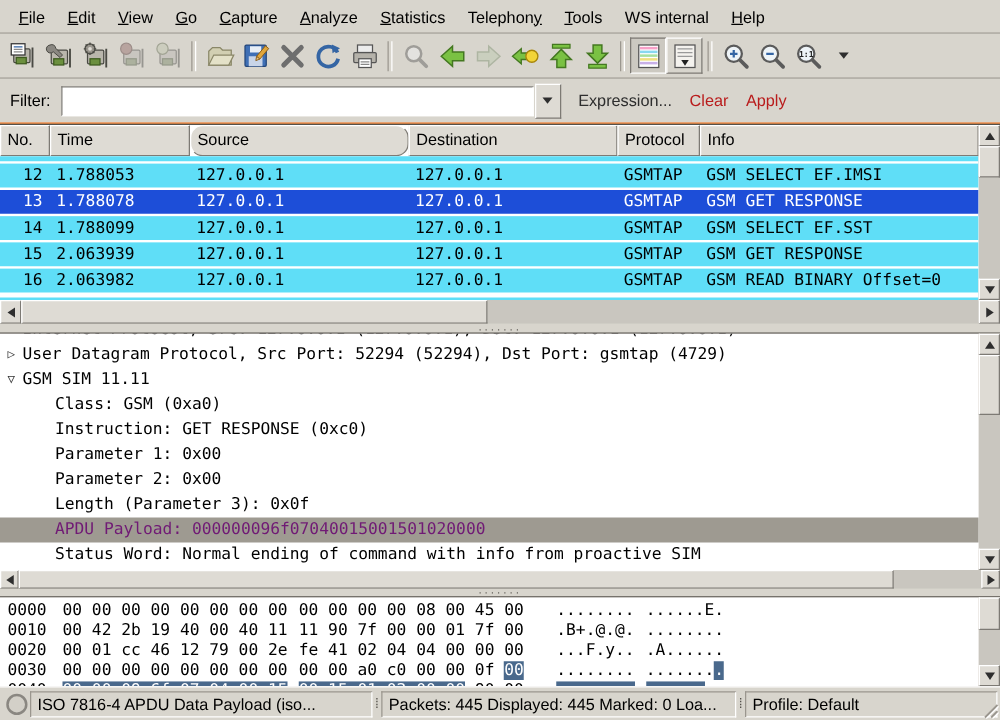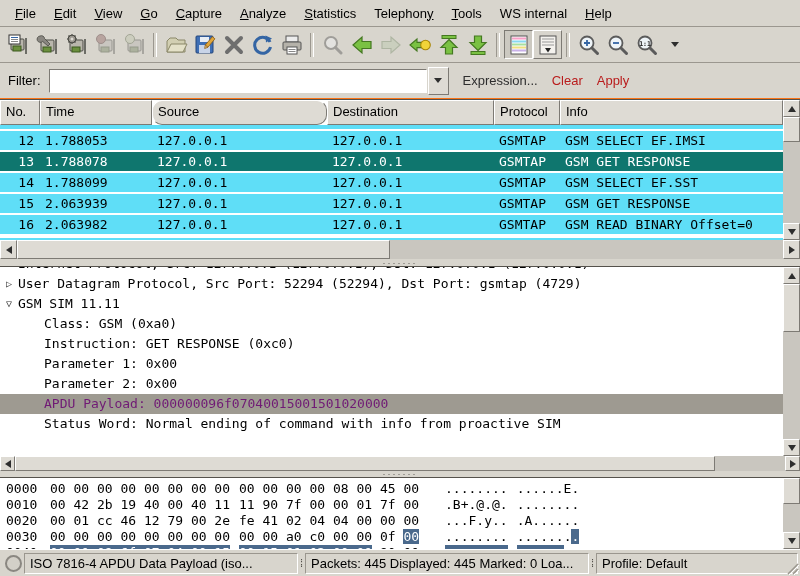--- a/index.html
+++ b/index.html
@@ -41,21 +41,21 @@
   .pl-main{flex:1;display:flex;flex-direction:column;overflow:hidden;background:#fff;}
   .pl-header{height:25px;display:flex;flex:0 0 auto;}
   .hcell{background:#dedbd4;border:1px solid;border-color:#fff #7d7a74 #7d7a74 #fff;
          box-sizing:border-box;padding:3px 4px 0 5px;white-space:nowrap;overflow:hidden;}
   .c-no{width:40px;}.c-time{width:112px;}.c-src{width:175px;border-radius:10px;}.c-dst{width:167px;}.c-proto{width:66px;}.c-info{flex:1;}
   .pl-rows{flex:1;overflow:hidden;background:#fff;}
   .p-row{height:21px;display:flex;font-family:"DejaVu Sans Mono",monospace;font-size:13px;box-sizing:border-box;
          border-bottom:2px solid #fff;background:#5fdef7;}
   .p-row>div{padding:2px 4px 0 5px;white-space:nowrap;overflow:hidden;box-sizing:border-box;}
   .p-row .c-no{text-align:right;padding-right:6px;}
-  .p-row.selected{background:#0f766e;color:#fff;}
+  .p-row.selected{background:#1d4ed8;color:#fff;}
   .p-row.clipped{margin-top:-15px;}
   .p-filler{height:21px;background:#5fdef7;border-top:2px solid #fff;box-sizing:border-box;}
 
   
   .vscroll{width:17px;background:#c9c6bf;display:flex;flex-direction:column;flex:0 0 auto;}
   .hscroll{height:19px;background:#c9c6bf;display:flex;flex:0 0 auto;}
   .sbtn{background:#dedbd4;border:1px solid;border-color:#fff #7d7a74 #7d7a74 #fff;box-sizing:border-box;
         display:flex;align-items:center;justify-content:center;flex:0 0 auto;}
   .vscroll .sbtn{width:17px;height:17px;}
   .hscroll .sbtn{width:17px;height:100%;}
@@ -418,20 +418,23 @@
           </div>
         <div class="d-line">
             <span class="d-field">Instruction: GET RESPONSE (0xc0)</span>
           </div>
         <div class="d-line">
             <span class="d-field">Parameter 1: 0x00</span>
           </div>
         <div class="d-line">
             <span class="d-field">Parameter 2: 0x00</span>
           </div>
+        <div class="d-line">
+            <span class="d-field">Length (Parameter 3): 0x0f</span>
+          </div>
         <div class="d-line selected">
             <span class="d-field">APDU Payload: 000000096f07040015001501020000</span>
           </div>
         <div class="d-line">
             <span class="d-field">Status Word: Normal ending of command with info from proactive SIM</span>
           </div>
       </div>
       <div class="vscroll">
         <div class="sbtn">
             <span class="arr up"></span>

